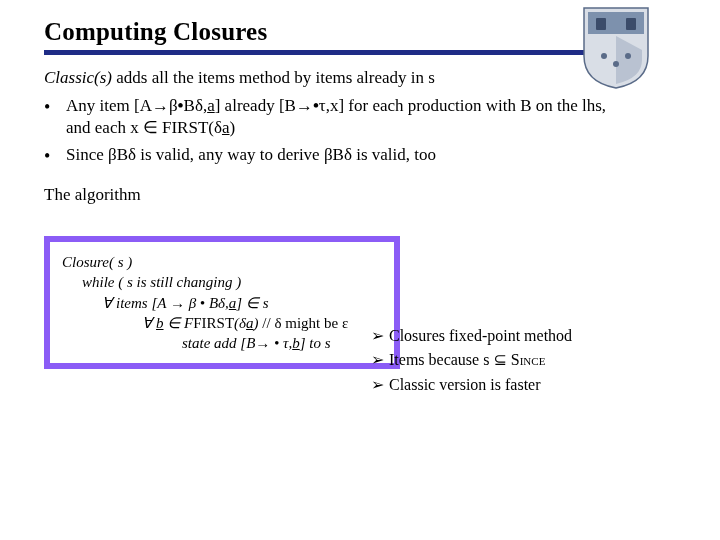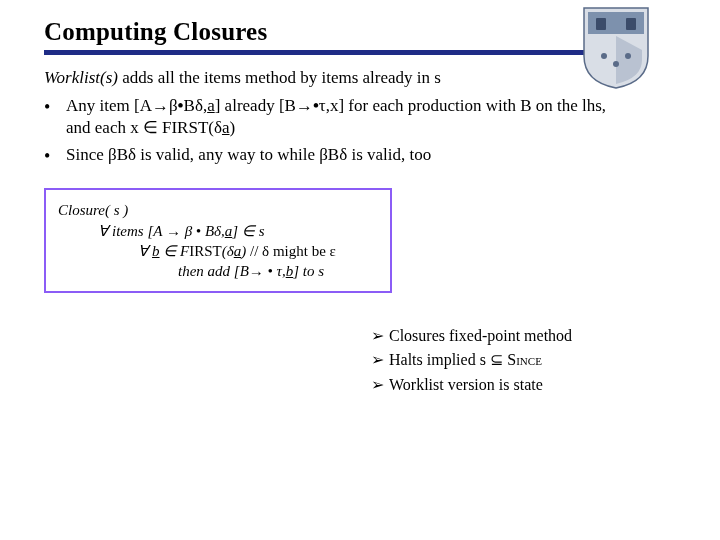--- a/index.html
+++ b/index.html
@@ -5,21 +5,21 @@
   html,body{margin:0;padding:0;width:720px;height:540px;font-family:"Comic Sans MS","Segoe Script",cursive;color:#000;background:#fff}
   .slide{position:relative;width:660px;height:540px;box-sizing:border-box;padding:18px 44px 12px 44px}
   .crest{position:absolute;top:6px;right:10px;width:68px;height:84px}
   .title{font-size:25px;margin:0 0 2px 0;letter-spacing:.2px}
   .rule{height:5px;background:#1f2c86;margin:4px 0 12px 0}
   .body{font-size:17px;line-height:1.28}
   .bul{display:flex;margin:6px 0}
   .bul .dot{width:22px;flex:0 0 22px;font-size:18px;margin-top:1px}
   .bul .txt{flex:1}
   i, .it{font-style:italic}
-  .algbox{border:2px solid #8b5cf6;padding:10px 12px;font-size:15px;line-height:1.35;font-style:italic;display:inline-block;margin-top:14px;min-width:320px}
+  .algbox{border:6px solid #8b5cf6;padding:10px 12px;font-size:15px;line-height:1.35;font-style:italic;display:inline-block;margin-top:30px;min-width:320px}
   .algbox .ln1{padding-left:0}
   .algbox .ln2{padding-left:20px}
   .algbox .ln3{padding-left:40px}
   .algbox .ln4{padding-left:60px}
   .algbox .ln5{padding-left:80px}
   .algbox .ln6{padding-left:100px}
   .algbox .ln7{padding-left:120px}
   .nb{font-style:normal}
   .notes{position:absolute;right:44px;top:322px;width:245px;font-size:16px}
   .nline{display:flex;margin:4px 0}
@@ -45,60 +45,62 @@
       <circle cx="34" cy="58" r="3" fill="#5a6b88"></circle>
       <circle cx="46" cy="50" r="3" fill="#5a6b88"></circle>
     </svg>
   </div>
 
   <h1 class="title">Computing Closures</h1>
   <div class="rule"></div>
 
   <div class="body">
     <div>
-      <span class="it">Worklist(s)</span><span>  adds all the items method by items already in s</span>
+      <span class="it">Classic(s)</span><span>  adds all the items method by items already in s</span>
     </div>
 
     <div class="bul">
       <div class="dot">•</div>
       <div class="txt">
         <span>Any item [A→β</span><b>•</b><span>Bδ,</span><span class="ul">a</span><span>] already [B→</span><b>•</b><span>τ,x] for each production with B on the lhs,  and each x ∈ FIRST(δ</span><span class="ul">a</span><span>)</span>
       </div>
     </div>
 
     <div class="bul">
       <div class="dot">•</div>
-      <div class="txt">Since βBδ is valid, any way to while βBδ is valid, too</div>
+      <div class="txt">Since βBδ is valid, any way to derive βBδ is valid, too</div>
     </div>
 
+    <div style="margin-top:16px">The algorithm</div>
 
     <div class="algbox">
       <div class="ln1">Closure( s )</div>
+      <div class="ln2">while ( s is still changing )</div>
       <div class="ln3">
         <span>∀ items [A → β • Bδ,</span><span class="ul">a</span><span>] ∈ s</span>
       </div>
       <div class="ln5">
-        <span>∀ </span><span class="ul">b</span><span> ∈ F</span><span class="nb" style="font-variant:small-caps">IRST</span><span>(δ</span><span class="ul">a</span><span>) </span><span class="nb">// δ might be ε</span>
+        <span>∀ </span><span class="ul">b</span><span> ∈ F</span><span class="nb" style="font-variant:small-caps">FIRST</span><span>(δ</span><span class="ul">a</span><span>) </span><span class="nb">// δ might be ε</span>
       </div>
       <div class="ln7">
-        <span>then add [B→ • τ,</span><span class="ul">b</span><span>] to s</span>
+        <span>state add [B→ • τ,</span><span class="ul">b</span><span>] to s</span>
       </div>
     </div>
 
     <div class="notes">
       <div class="nline">
         <div class="ar">➢</div>
         <div class="ntxt">Closures fixed-point method</div>
       </div>
       <div class="nline">
         <div class="ar">➢</div>
         <div class="ntxt">
-          <span>Halts implied s ⊆ </span><span class="sc">Since</span>
+          <span>Items because s ⊆ </span><span class="sc">Since</span>
         </div>
       </div>
       <div class="nline">
         <div class="ar">➢</div>
-        <div class="ntxt">Worklist version is state</div>
+        <div class="ntxt">Classic version is faster</div>
       </div>
     </div>
 
   </div>
 </div>
 
 </body></html>

